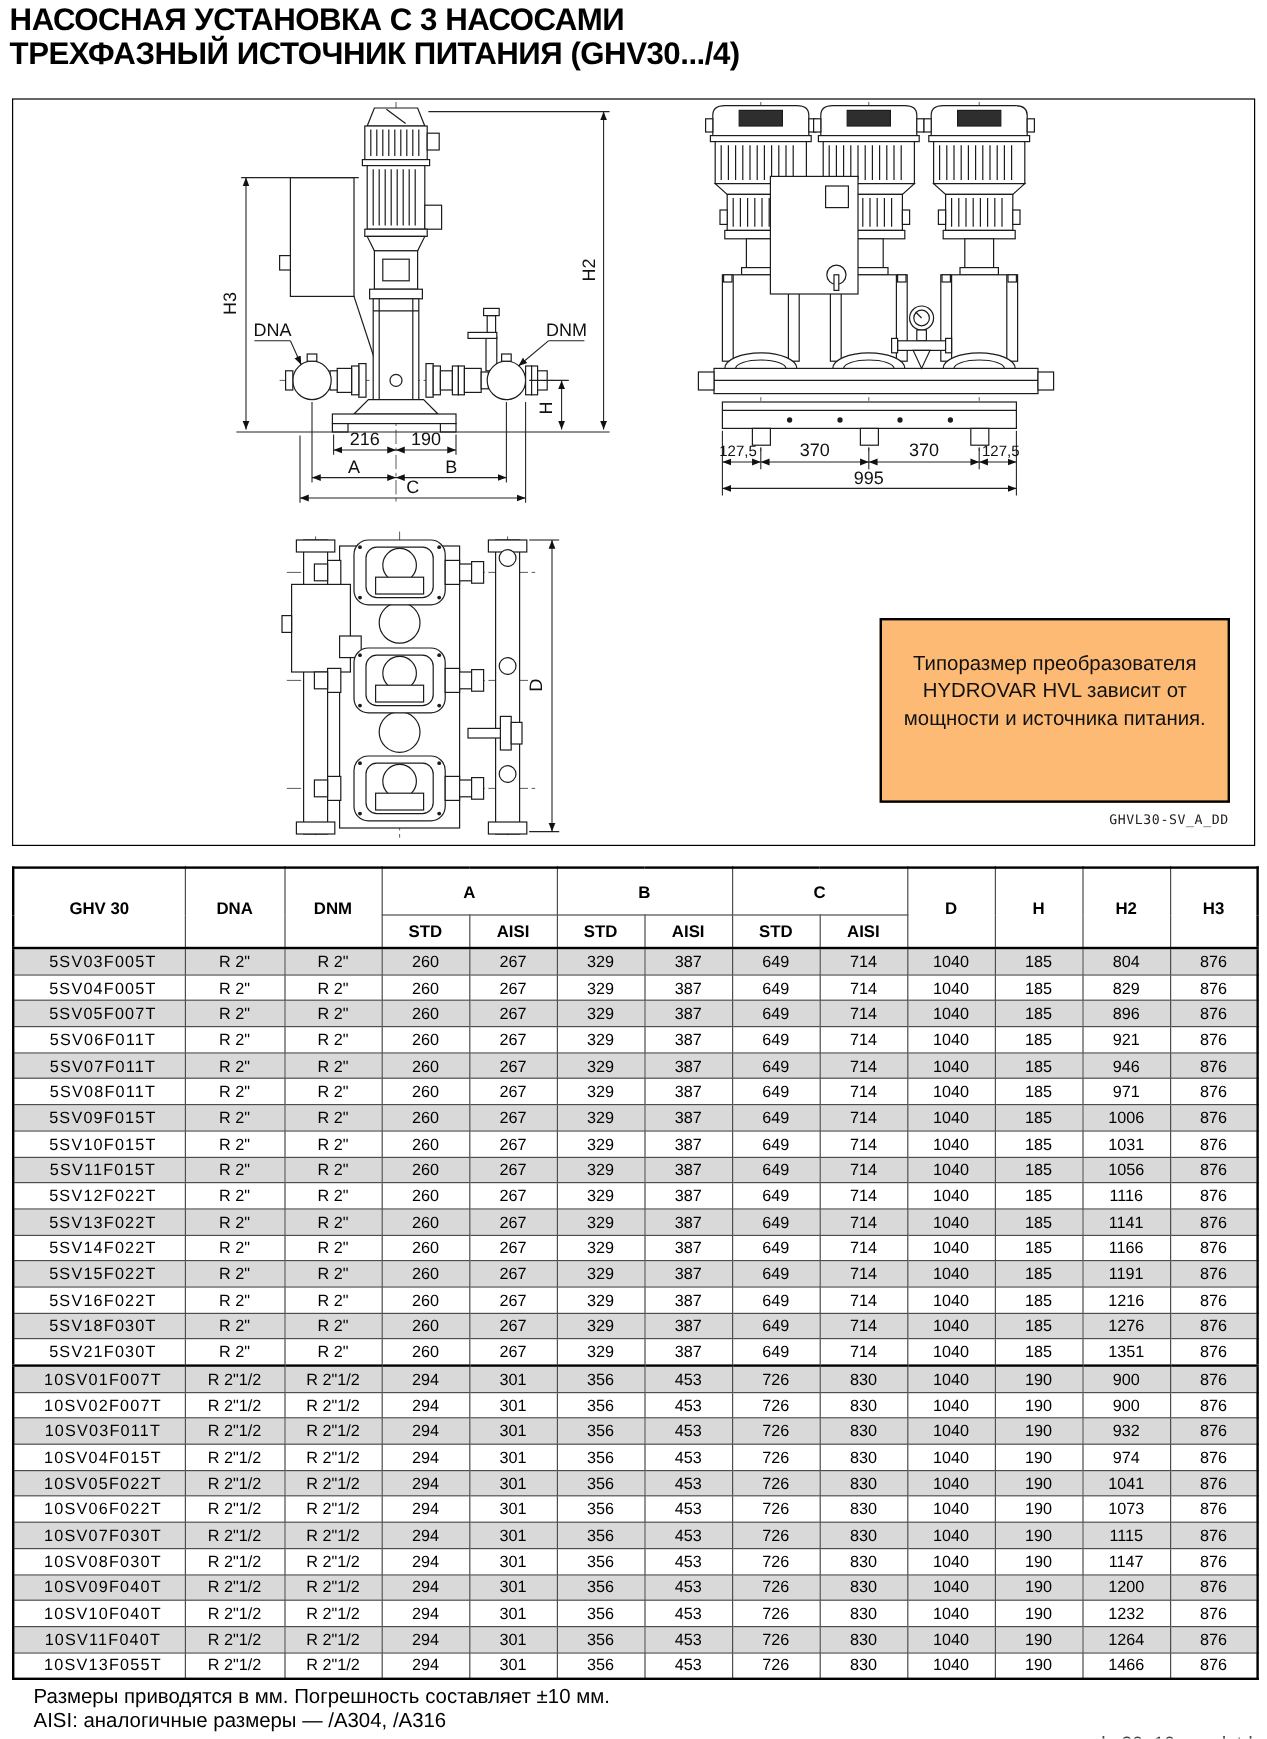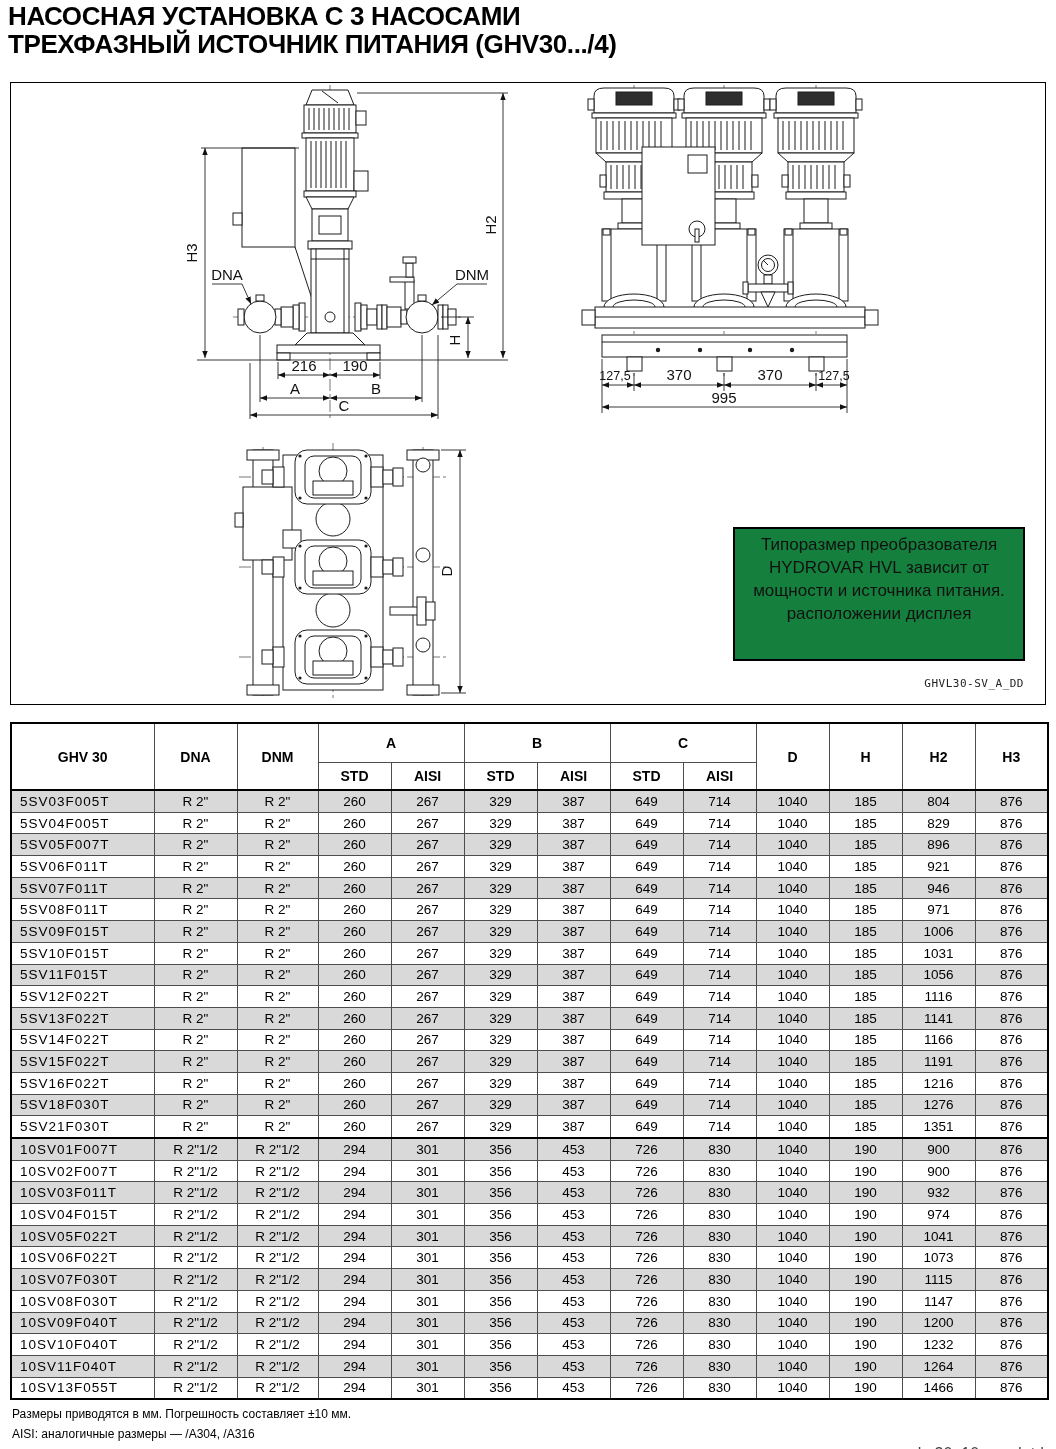--- a/index.html
+++ b/index.html
@@ -10,21 +10,21 @@
   .title { position:absolute; left:8px; top:2px; font-size:26px; font-weight:bold;
            line-height:28px; letter-spacing:-0.4px; white-space:nowrap; }
 
   
   .panel { position:absolute; left:10px; top:82px; width:1034px; height:621px;
            border:1px solid #000; }
   .panel svg { position:absolute; left:0; top:0; }
 
   .note-box { position:absolute; left:722px; top:432px; width:288px; height:126px;
               border:2px solid #000; text-align:center; font-size:17px; line-height:23px;
-              padding-top:4px; color:#111; background:#15803d;margin-top:12px; }
+              padding-top:24px; color:#111; background:#fdba74; }
   .panel-code { position:absolute; right:21px; top:594px; font-family:"DejaVu Sans Mono", monospace;
                 font-size:11px; color:#222; letter-spacing:0.5px; }
 
   
   .ln  { stroke:#1c1c1c; stroke-width:1; fill:none; }
   .fw  { stroke:#1c1c1c; stroke-width:1; fill:#fff; }
   .fd  { stroke:#1c1c1c; stroke-width:1; fill:#2e2e2e; }
   .dot { fill:#1c1c1c; stroke:none; }
   .cl  { stroke:#555; stroke-width:0.8; stroke-dasharray:12 3 3 3; fill:none; }
   .dim { stroke:#222; stroke-width:0.9; fill:none; }
@@ -35,26 +35,26 @@
   
   .dims-table { position:absolute; left:10px; top:722px; width:1036px;
                 border-collapse:collapse; table-layout:fixed; border:2px solid #000;
                 font-size:13.5px; }
   .dims-table th, .dims-table td { border:1px solid #4d4d4d; overflow:hidden; white-space:nowrap; }
   .dims-table thead { border-bottom:2px solid #000;padding-left:16px; }
   .dims-table thead tr.main th { height:36px; }
   .dims-table thead tr.sub th  { height:24px; }
   .dims-table th { font-weight:bold; font-size:14px; text-align:center; background:#fff; }
   .dims-table td { height:20.7px; padding:0 2px; text-align:center; }
-  .dims-table td.model { text-align:left; padding-left:8px; letter-spacing:1px; }
+  .dims-table td.model { text-align:center; padding-left:8px; letter-spacing:1px; }
   .dims-table tr.stripe td { background:#d9d9d9; }
   .dims-table tr.group-start td { border-top:2.5px solid #000; }
 
   
-  .footnotes { position:absolute; left:12px; top:1404px; font-size:12px; line-height:20px; }
+  .footnotes { position:absolute; left:28px; top:1404px; font-size:17px; line-height:20px; }
   .footer-code { position:absolute; right:12px; top:1445px; font-size:16px; color:#444; }
 </style>
 </head>
 <body>
 
 <div class="page">
 
   <div class="title">
     <div>НАСОСНАЯ УСТАНОВКА С 3 НАСОСАМИ</div>
     <div>ТРЕХФАЗНЫЙ ИСТОЧНИК ПИТАНИЯ (GHV30.../4)</div>
@@ -352,21 +352,20 @@
           <line class="dim" x1="449" y1="367" x2="449" y2="610" marker-start="url(#arr)" marker-end="url(#arr)"></line>
           <text class="dt" x="441" y="488" transform="rotate(-90 441 488)">D</text>
         </g>
       </g>
     </svg>
 
     <div class="note-box">
       <div>Типоразмер преобразователя</div>
       <div>HYDROVAR HVL зависит от</div>
       <div>мощности и источника питания.</div>
-      <div>расположении дисплея</div>
     </div>
 
     <div class="panel-code">GHVL30-SV_A_DD</div>
   </div>
 
   <table class="dims-table">
     <colgroup>
       <col style="width:143px">
         <col style="width:83px">
         <col style="width:81px">

